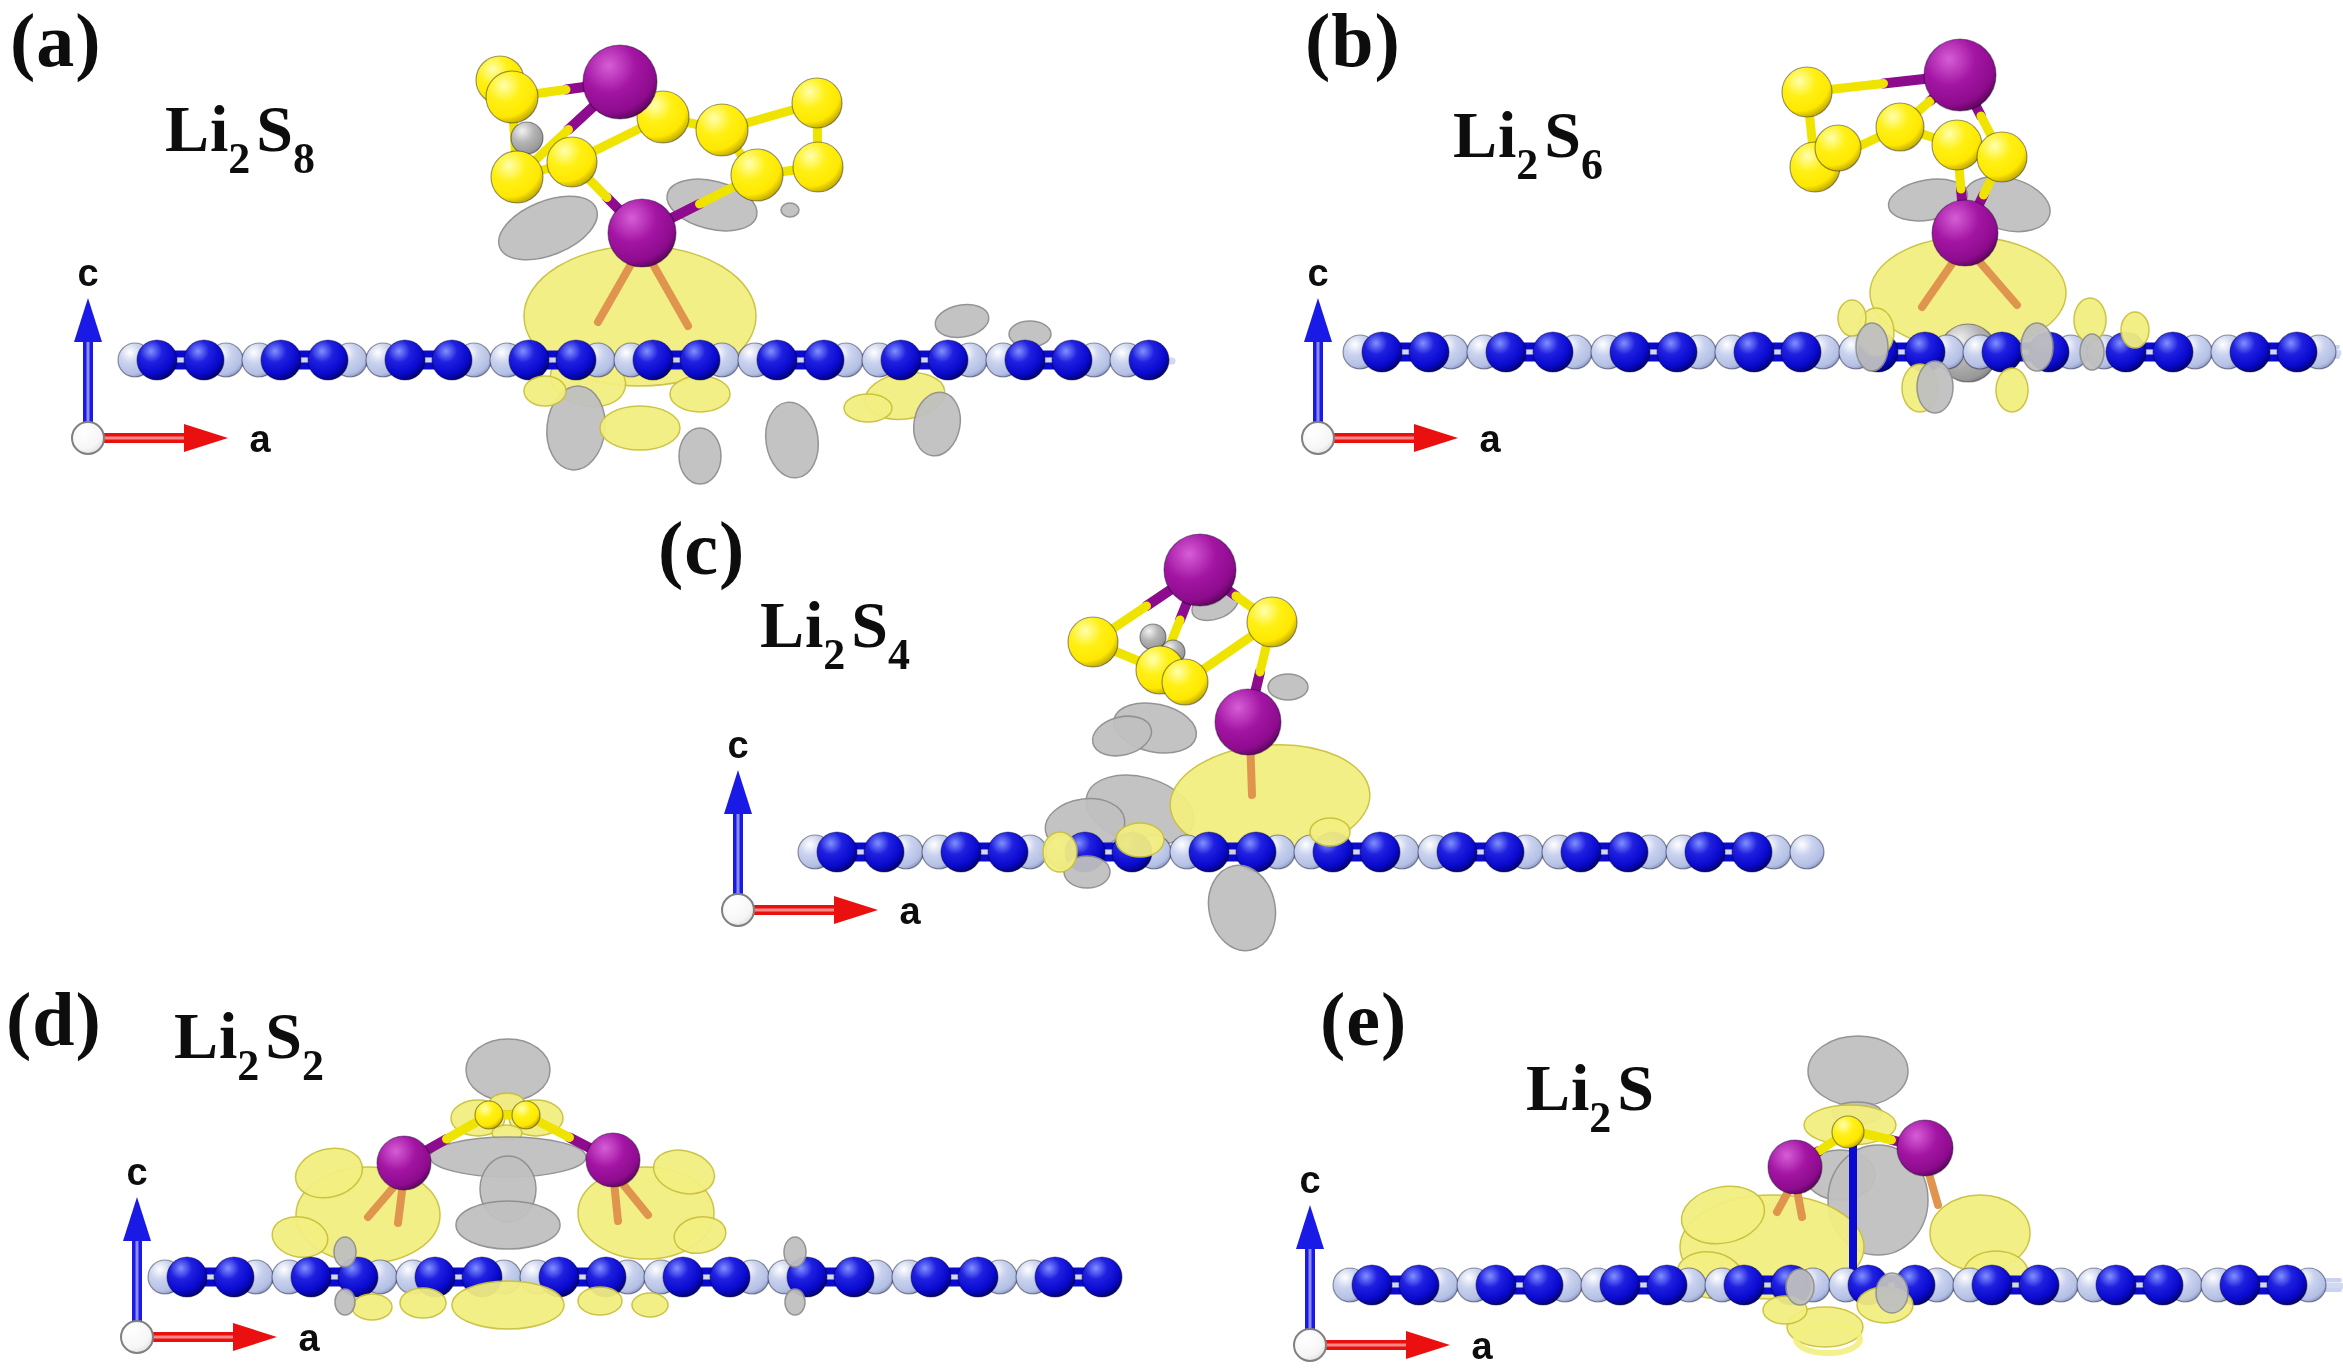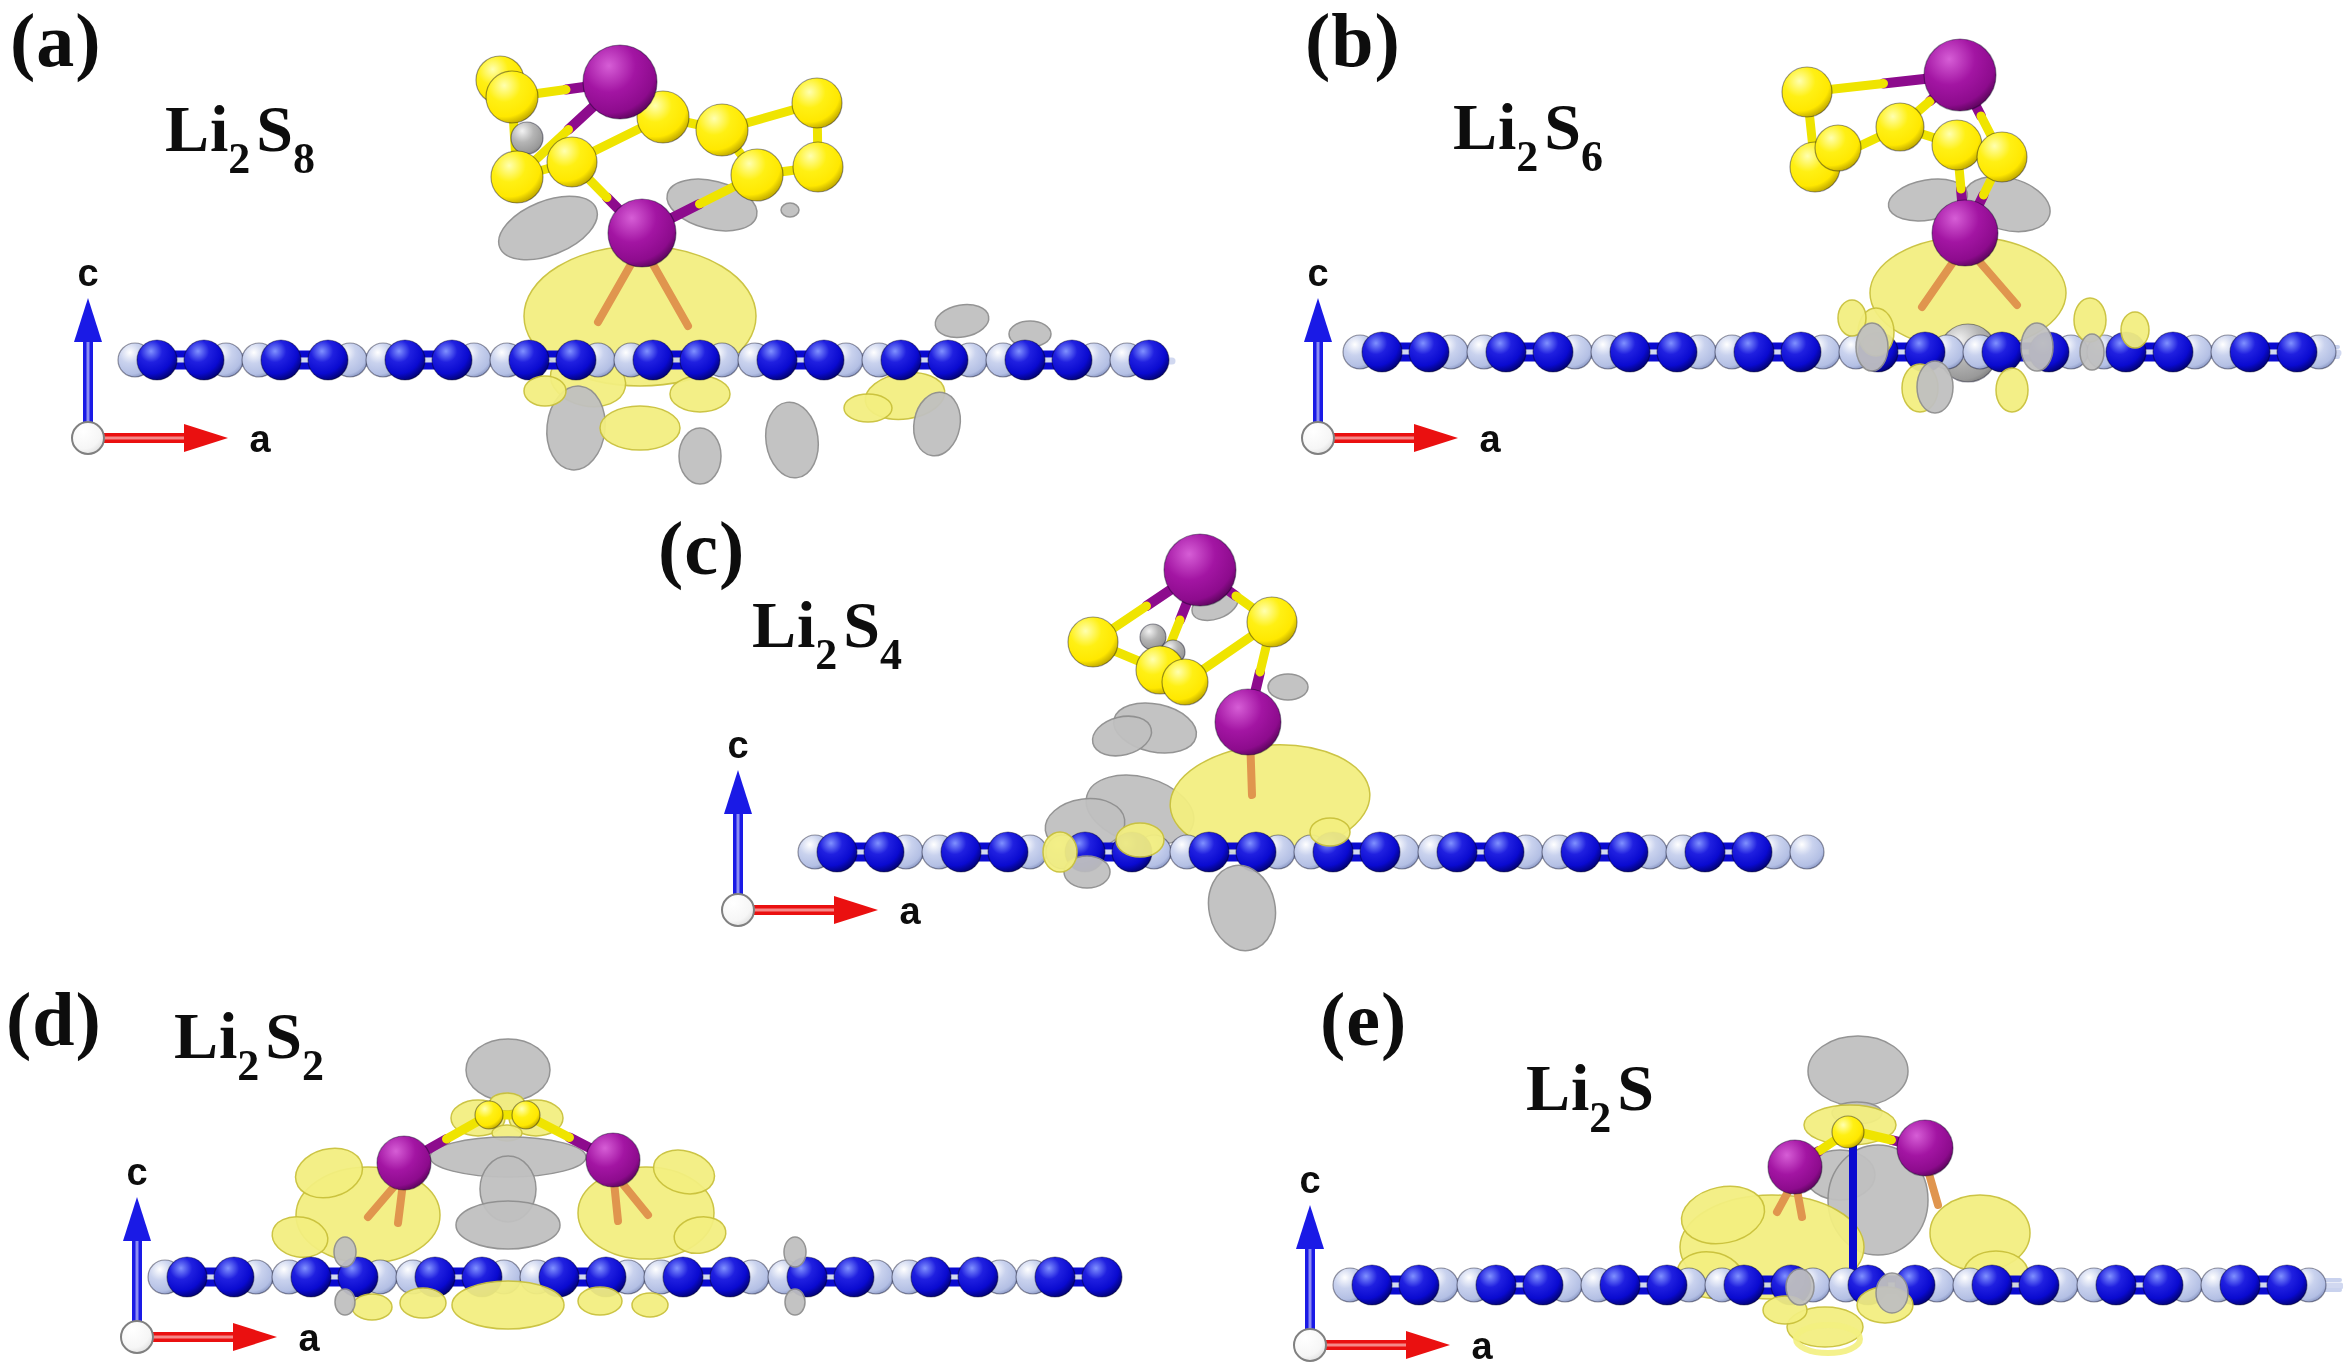--- a/index.html
+++ b/index.html
@@ -355,21 +355,21 @@
           <ellipse cx="855" cy="330" rx="14" ry="18" transform="rotate(0 855 330)" fill="#f3ef80" stroke="#c9c13a" stroke-width="1.5" opacity="0.94"></ellipse>
           <ellipse cx="640" cy="388" rx="18" ry="24" transform="rotate(0 640 388)" fill="#f3ef80" stroke="#c9c13a" stroke-width="1.5" opacity="0.94"></ellipse>
           <ellipse cx="732" cy="390" rx="16" ry="22" transform="rotate(0 732 390)" fill="#f3ef80" stroke="#c9c13a" stroke-width="1.5" opacity="0.94"></ellipse>
           <ellipse cx="592" cy="347" rx="16" ry="24" transform="rotate(0 592 347)" fill="#c0c0c0" stroke="#8f8f8f" stroke-width="1.5" opacity="0.95"></ellipse>
           <ellipse cx="655" cy="387" rx="18" ry="26" transform="rotate(0 655 387)" fill="#c0c0c0" stroke="#8f8f8f" stroke-width="1.5" opacity="0.95"></ellipse>
           <ellipse cx="757" cy="347" rx="16" ry="24" transform="rotate(0 757 347)" fill="#c0c0c0" stroke="#8f8f8f" stroke-width="1.5" opacity="0.95"></ellipse>
           <ellipse cx="812" cy="352" rx="12" ry="18" transform="rotate(0 812 352)" fill="#c0c0c0" stroke="#8f8f8f" stroke-width="1.5" opacity="0.95"></ellipse>
         </g>
       </svg>
     <div class="plabel" style="left:25px;top:2px;">(b)</div>
-    <div class="formula" style="left:173px;top:94px;"><span>Li</span><span class="sub">2</span><span>S</span><span class="sub">6</span></div>
+    <div class="formula" style="left:173px;top:102px;"><span>Li</span><span class="sub">2</span><span>S</span><span class="sub">6</span></div>
   </section>
 
   <section class="panel" id="panel-c" style="left:640px;top:500px;width:1210px;height:475px;">
     <svg class="scene" width="1210" height="475">
         <defs>
           <radialGradient id="c-gLi" cx="35%" cy="28%" r="80%">
             <stop offset="0" stop-color="#d65ed6"></stop>
             <stop offset="0.45" stop-color="#a315a3"></stop>
             <stop offset="0.8" stop-color="#8d0b8d"></stop>
             <stop offset="1" stop-color="#4d034d"></stop>
@@ -518,21 +518,21 @@
         </g>
         <g>
           <ellipse cx="602" cy="408" rx="33" ry="43" transform="rotate(-12 602 408)" fill="#c0c0c0" stroke="#8f8f8f" stroke-width="1.5" opacity="0.95"></ellipse>
           <ellipse cx="447" cy="372" rx="23" ry="16" transform="rotate(0 447 372)" fill="#c0c0c0" stroke="#8f8f8f" stroke-width="1.5" opacity="0.95"></ellipse>
           <ellipse cx="500" cy="340" rx="24" ry="17" transform="rotate(0 500 340)" fill="#f3ef80" stroke="#c9c13a" stroke-width="1.5" opacity="0.94"></ellipse>
           <ellipse cx="420" cy="352" rx="17" ry="20" transform="rotate(0 420 352)" fill="#f3ef80" stroke="#c9c13a" stroke-width="1.5" opacity="0.94"></ellipse>
           <ellipse cx="690" cy="332" rx="20" ry="14" transform="rotate(0 690 332)" fill="#f3ef80" stroke="#c9c13a" stroke-width="1.5" opacity="0.94"></ellipse>
         </g>
       </svg>
     <div class="plabel" style="left:18px;top:10px;">(c)</div>
-    <div class="formula" style="left:112px;top:92px;text-align:center;"><span>Li</span><span class="sub">2</span><span>S</span><span class="sub">4</span></div>
+    <div class="formula" style="left:120px;top:92px;text-align:center;"><span>Li</span><span class="sub">2</span><span>S</span><span class="sub">4</span></div>
   </section>
 
   <section class="panel" id="panel-d" style="left:0;top:975px;width:1180px;height:395px;">
     <svg class="scene" width="1180" height="395">
         <defs>
           <radialGradient id="d-gLi" cx="35%" cy="28%" r="80%">
             <stop offset="0" stop-color="#d65ed6"></stop>
             <stop offset="0.45" stop-color="#a315a3"></stop>
             <stop offset="0.8" stop-color="#8d0b8d"></stop>
             <stop offset="1" stop-color="#4d034d"></stop>

